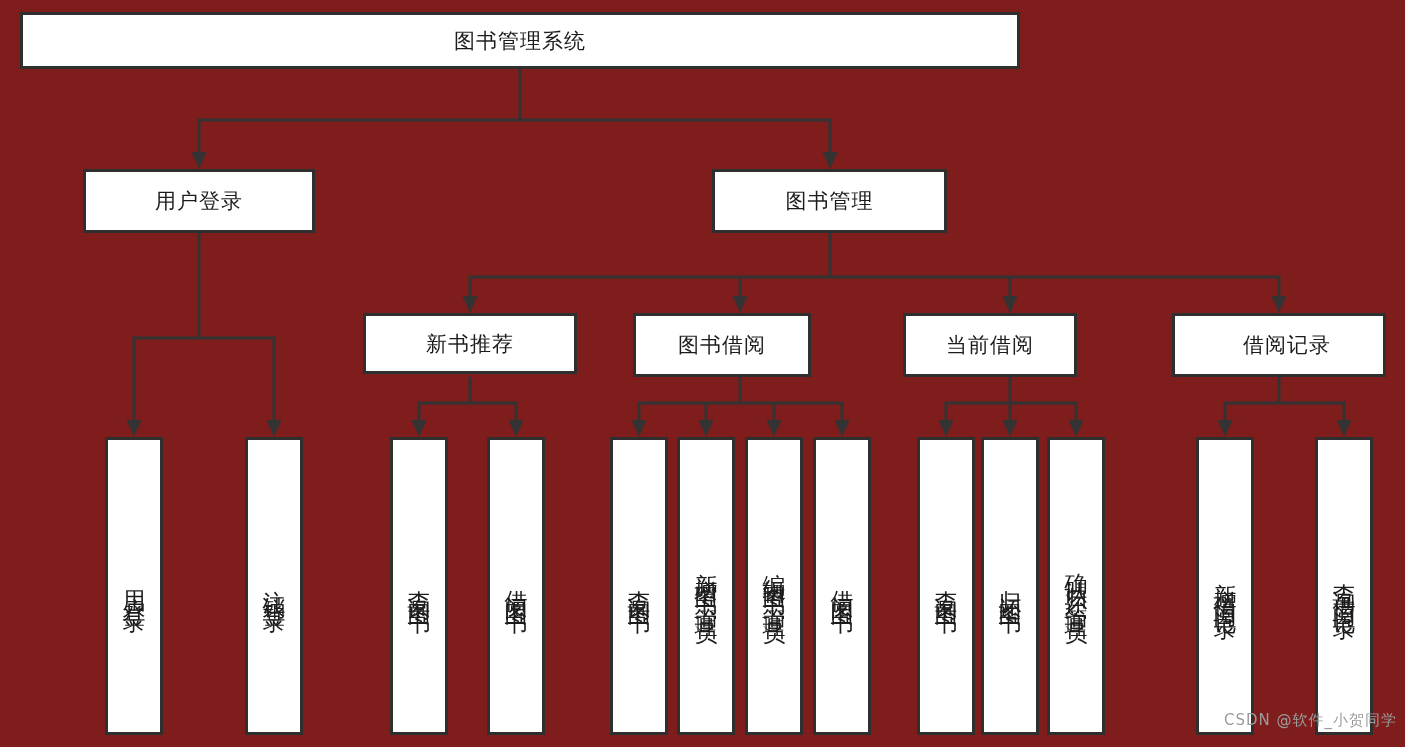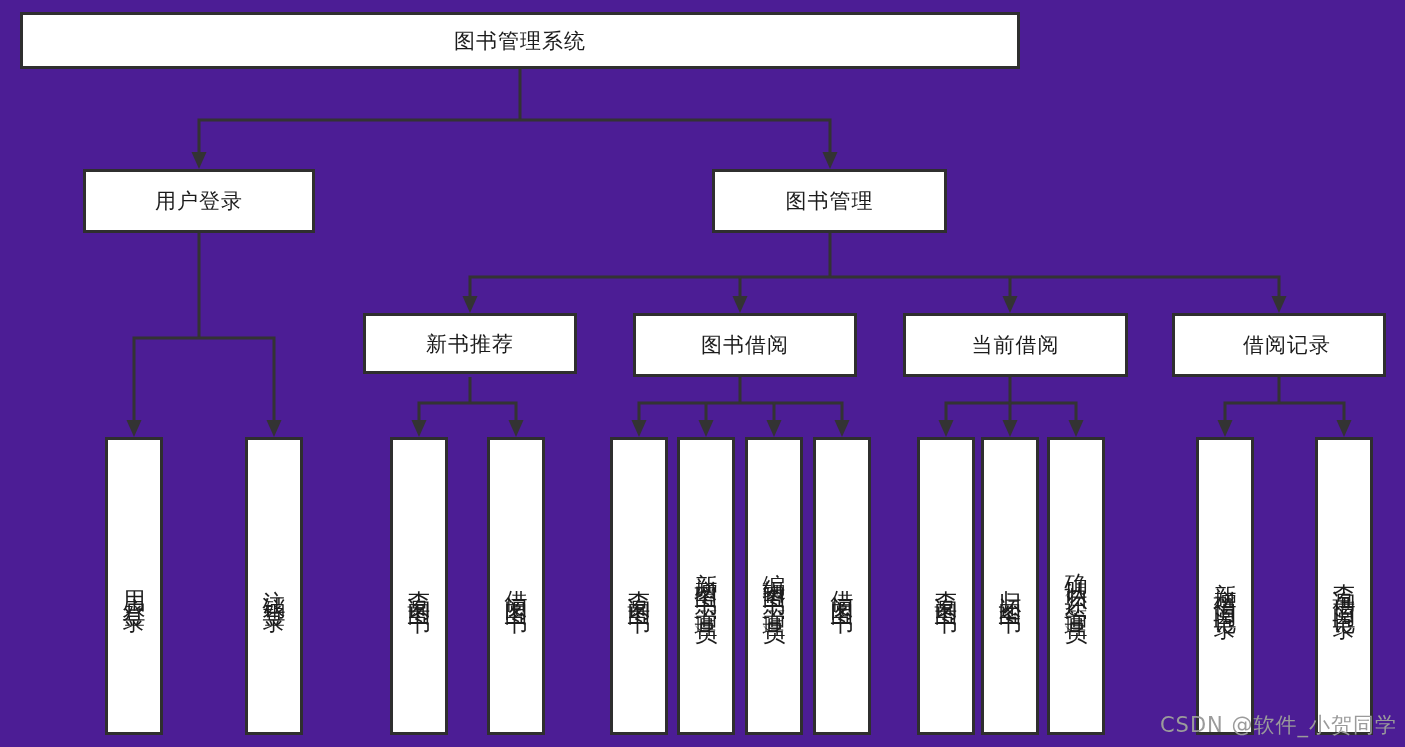--- a/index.html
+++ b/index.html
@@ -1,20 +1,20 @@
 <!DOCTYPE html>
 <html><head>
 <meta charset="utf-8">
 <style>
   html, body { margin: 0; padding: 0; background: #ffffff; }
   .stage {
     position: relative;
     width: 1405px;
     height: 747px;
-    background: #4c1d95;
+    background: #7f1d1d;
     overflow: hidden;
     font-family: "DejaVu Sans", "Liberation Sans", sans-serif;
   }
   .wires {
     position: absolute;
     left: 0; top: 0;
     width: 1405px; height: 747px;
   }
   .wires path { stroke: #333333; stroke-width: 3; fill: none; }
   .wires polygon { fill: #333333; stroke: none; }
@@ -37,21 +37,21 @@
     writing-mode: vertical-rl;
     text-orientation: mixed;
     font-size: 23px;
     letter-spacing: 7px;
     line-height: 1;
   }
   .watermark {
     position: absolute;
     top: 711px;
     right: 8px;
-    font-size: 21px;
+    font-size: 15px;
     color: #9b9b9b;
     letter-spacing: 1px;
     white-space: nowrap;
   }
 </style>
 </head>
 <body>
 
 <div class="stage">
 
@@ -102,22 +102,22 @@
     <polygon points="1217.5,420 1232.5,420 1225,437"></polygon>
     <polygon points="1336.5,420 1351.5,420 1344,437"></polygon>
   </svg>
 
   <div class="node h-node" style="left:20px; top:12px; width:1000px; height:57px;">图书管理系统</div>
 
   <div class="node h-node" style="left:83px; top:169px; width:232px; height:64px;">用户登录</div>
   <div class="node h-node" style="left:712px; top:169px; width:235px; height:64px;text-align:center;">图书管理</div>
 
   <div class="node h-node" style="left:363px; top:313px; width:214px; height:61px;">新书推荐</div>
-  <div class="node h-node" style="left:633px; top:313px; width:224px; height:64px;">图书借阅</div>
-  <div class="node h-node" style="left:903px; top:313px; width:225px; height:64px;">当前借阅</div>
+  <div class="node h-node" style="left:633px; top:313px; width:178px; height:64px;">图书借阅</div>
+  <div class="node h-node" style="left:903px; top:313px; width:174px; height:64px;">当前借阅</div>
   <div class="node h-node" style="left:1172px; top:313px; width:214px; height:64px;padding-left:16px;">借阅记录</div>
 
   <div class="node v-node" style="left:105px; top:437px; width:58px; height:298px;">用户登录</div>
   <div class="node v-node" style="left:245px; top:437px; width:58px; height:298px;">注销登录</div>
 
   <div class="node v-node" style="left:390px; top:437px; width:58px; height:298px;">查询图书</div>
   <div class="node v-node" style="left:487px; top:437px; width:58px; height:298px;">借阅图书</div>
 
   <div class="node v-node" style="left:610px; top:437px; width:58px; height:298px;">查询图书</div>
   <div class="node v-node" style="left:677px; top:437px; width:58px; height:298px;">新增图书（管理员）</div>

